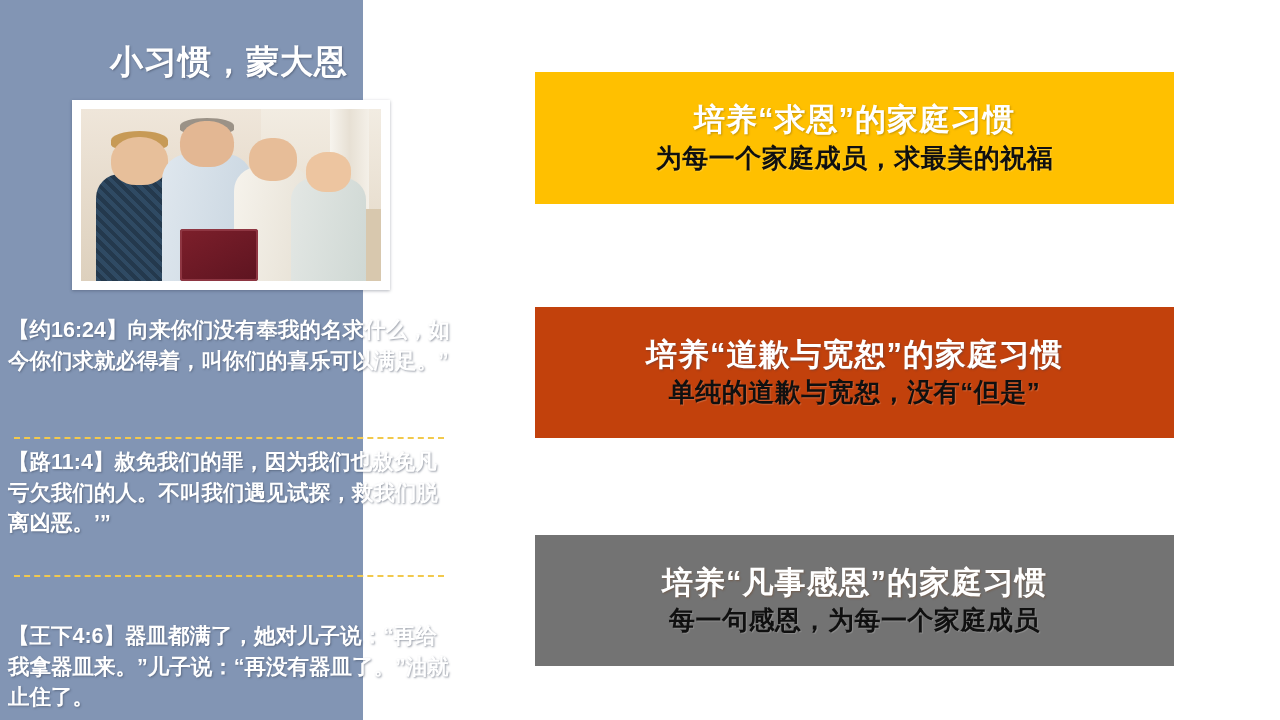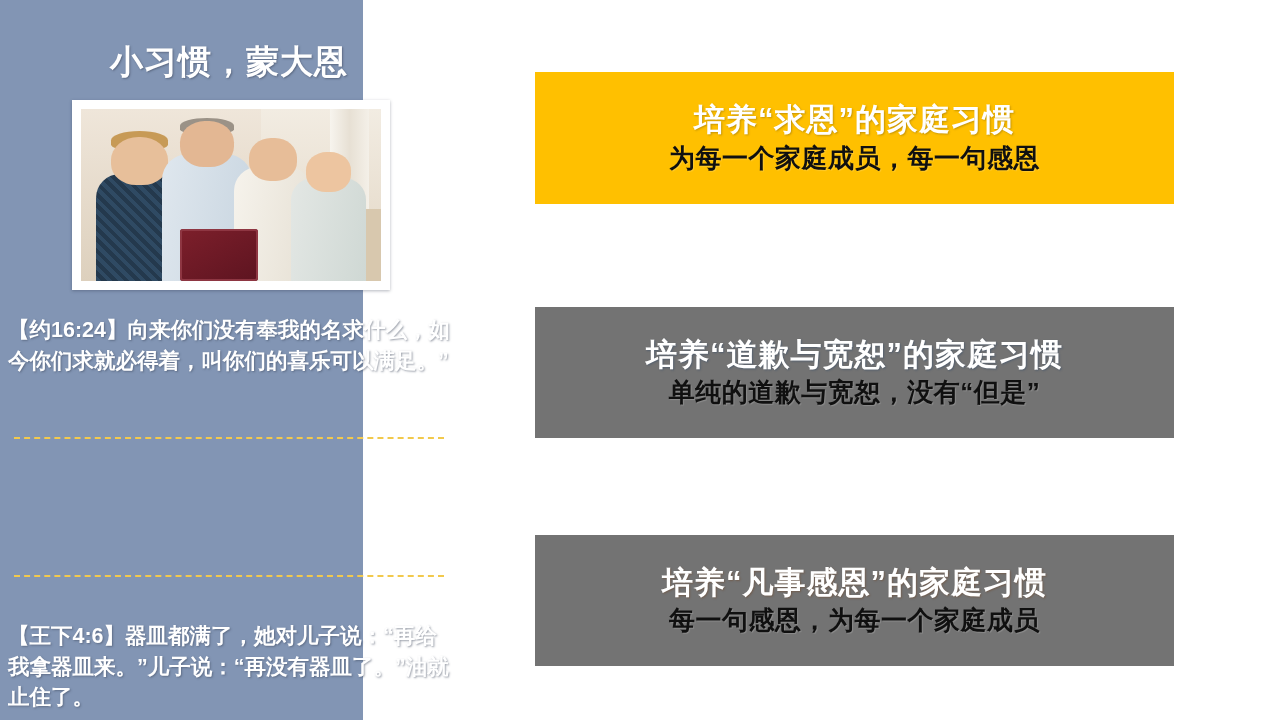--- a/index.html
+++ b/index.html
@@ -137,21 +137,21 @@
     position: absolute;
     left: 535px;
     width: 639px;
     box-sizing: border-box;
     display: flex;
     flex-direction: column;
     align-items: center;
     justify-content: center;
   }
   #card-0 { top: 72px;  height: 132px; background: #ffc000; }
-  #card-1 { top: 307px; height: 131px; background: #737373; }
+  #card-1 { top: 307px; height: 131px; background: #c2410c; }
   #card-2 { top: 535px; height: 131px; background: #737373; }
 
   .card-title {
     color: #ffffff;
     font-size: 31px;
     font-weight: bold;
     letter-spacing: 1px;
     line-height: 1.15;
     text-shadow: 1px 1px 2px rgba(90,70,20,0.35);
   }
@@ -201,29 +201,30 @@
         <div class="head girl-head"></div>
 
         <div class="bible"></div>
       </div>
     </div>
 
     <div class="verse-block" id="verse-0">【约16:24】向来你们没有奉我的名求什么，如今你们求就必得着，叫你们的喜乐可以满足。”</div>
 
     <div class="divider" id="divider-0"></div>
 
+    <div class="verse-block" id="verse-1">【路11:4】赦免我们的罪，因为我们也赦免凡亏欠我们的人。不叫我们遇见试探，救我们脱离凶恶。’”</div>
 
     <div class="divider" id="divider-1"></div>
 
     <div class="verse-block" id="verse-2">【王下4:6】器皿都满了，她对儿子说：“再给我拿器皿来。”儿子说：“再没有器皿了。”油就止住了。</div>
   </div>
 
   <div class="card" id="card-0">
     <div class="card-title">培养“求恩”的家庭习惯</div>
-    <div class="card-sub">为每一个家庭成员，每一句感恩</div>
+    <div class="card-sub">为每一个家庭成员，求最美的祝福</div>
   </div>
 
   <div class="card" id="card-1">
     <div class="card-title">培养“道歉与宽恕”的家庭习惯</div>
     <div class="card-sub">单纯的道歉与宽恕，没有“但是”</div>
   </div>
 
   <div class="card" id="card-2">
     <div class="card-title">培养“凡事感恩”的家庭习惯</div>
     <div class="card-sub">每一句感恩，为每一个家庭成员</div>

